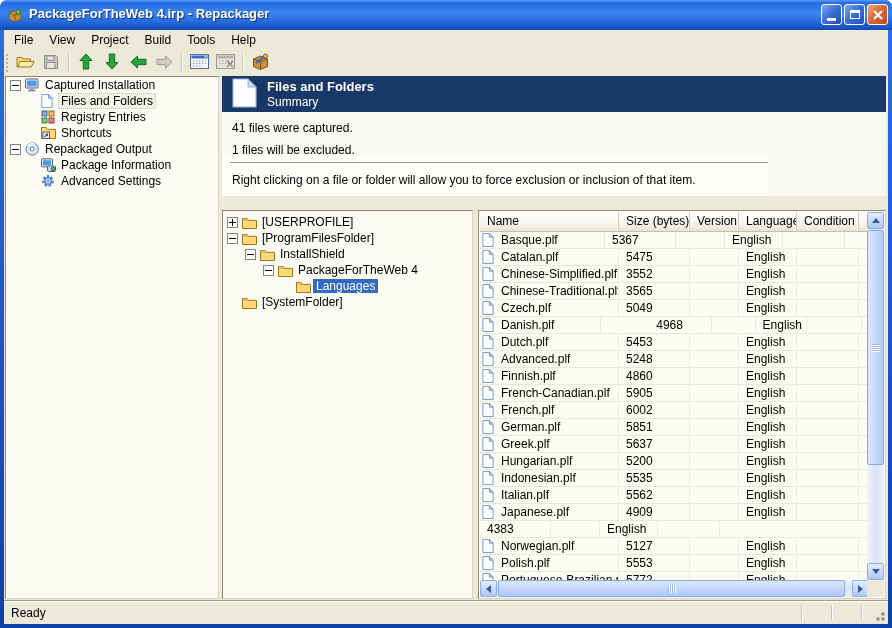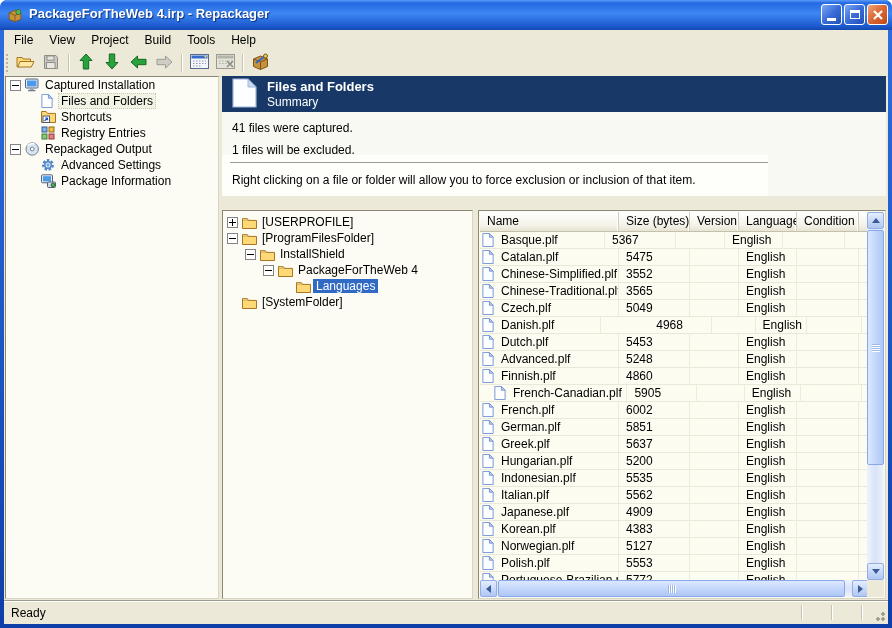--- a/index.html
+++ b/index.html
@@ -229,77 +229,77 @@
             <svg width="12" height="14" viewBox="0 0 12 15">
               <path d="M.5.5h7l4 4v10H.5z" fill="#FDFEFF" stroke="#7292D8"></path>
               <path d="M7.5.5l4 4h-4z" fill="#C2D3F2" stroke="#7292D8"></path>
             </svg>
           </span>
           <span class="tlabel navsel">Files and Folders</span>
         </div>
         <div class="trow" style="padding-left: 20px;">
           <span class="expspace"></span>
           <span class="ticon">
-            <svg width="15" height="14" viewBox="0 0 15 14">
-              <path d="M.5 1.5h4.6l1.3 1.9h8.1v9.1H.5z" fill="#FFD878" stroke="#A3761F"></path>
-              <rect x="2" y="6" width="6.5" height="6.5" fill="#fff" stroke="#4A5A7A"></rect>
-              <path d="M3.5 11l3-3m-2.3 0h2.3v2.3" stroke="#2255CC" fill="none" stroke-width="1.1"></path>
-            </svg>
-          </span>
-          <span class="tlabel">Shortcuts</span>
-        </div>
-        <div class="trow" style="padding-left: 20px;">
-          <span class="expspace"></span>
-          <span class="ticon">
             <svg width="14" height="14" viewBox="0 0 14 14">
               <rect x="1" y="1" width="5" height="5" fill="#7FB2E8" stroke="#3A5A8C"></rect>
               <rect x="8" y="1" width="5" height="5" fill="#F0C048" stroke="#8C6A1E"></rect>
               <rect x="1" y="8" width="5" height="5" fill="#88C878" stroke="#3F7A34"></rect>
               <rect x="8" y="8" width="5" height="5" fill="#E88080" stroke="#8C3A3A"></rect>
             </svg>
           </span>
           <span class="tlabel">Registry Entries</span>
         </div>
+        <div class="trow" style="padding-left: 20px;">
+          <span class="expspace"></span>
+          <span class="ticon">
+            <svg width="15" height="14" viewBox="0 0 15 14">
+              <path d="M.5 1.5h4.6l1.3 1.9h8.1v9.1H.5z" fill="#FFD878" stroke="#A3761F"></path>
+              <rect x="2" y="6" width="6.5" height="6.5" fill="#fff" stroke="#4A5A7A"></rect>
+              <path d="M3.5 11l3-3m-2.3 0h2.3v2.3" stroke="#2255CC" fill="none" stroke-width="1.1"></path>
+            </svg>
+          </span>
+          <span class="tlabel">Shortcuts</span>
+        </div>
         <div class="trow" style="padding-left: 4px;">
           <span class="expander">
             <svg width="7" height="7">
               <path d="M0 3.5h7" stroke="#000"></path>
             </svg>
           </span>
           <span class="ticon">
             <svg width="15" height="14" viewBox="0 0 15 14">
               <circle cx="7.2" cy="7" r="6.2" fill="#D9E4F0" stroke="#708090"></circle>
               <circle cx="7.2" cy="7" r="1.9" fill="#fff" stroke="#708090"></circle>
               <path d="M2.7 3.8a6 6 0 016.8-1.9" stroke="#fff" stroke-width="1.4" fill="none"></path>
             </svg>
           </span>
           <span class="tlabel">Repackaged Output</span>
-        </div>
-        <div class="trow" style="padding-left: 20px;">
-          <span class="expspace"></span>
-          <span class="ticon">
-            <svg width="14" height="14" viewBox="0 0 14 14">
-              <circle cx="7" cy="7" r="4.6" fill="none" stroke="#4C86C8" stroke-width="2.6" stroke-dasharray="2.4 1.6"></circle>
-              <circle cx="7" cy="7" r="3.2" fill="#E8F0FA" stroke="#4C86C8" stroke-width="1.4"></circle>
-              <circle cx="7" cy="7" r="1.1" fill="#fff" stroke="#4C86C8"></circle>
-            </svg>
-          </span>
-          <span class="tlabel">Advanced Settings</span>
         </div>
         <div class="trow" style="padding-left: 20px;">
           <span class="expspace"></span>
           <span class="ticon">
             <svg width="15" height="14" viewBox="0 0 15 14">
               <rect x=".5" y=".8" width="11" height="8" rx="1" fill="#E8EEF8" stroke="#55617A"></rect>
               <rect x="2" y="2.2" width="8" height="5.2" fill="#4D9BE8"></rect>
               <rect x="6.5" y="8" width="8" height="5.5" rx="1" fill="#C8D8F0" stroke="#55617A"></rect>
               <circle cx="12" cy="11" r="1.8" fill="#58B858" stroke="#2A6A2A"></circle>
             </svg>
           </span>
           <span class="tlabel">Package Information</span>
+        </div>
+        <div class="trow" style="padding-left: 20px;">
+          <span class="expspace"></span>
+          <span class="ticon">
+            <svg width="14" height="14" viewBox="0 0 14 14">
+              <circle cx="7" cy="7" r="4.6" fill="none" stroke="#4C86C8" stroke-width="2.6" stroke-dasharray="2.4 1.6"></circle>
+              <circle cx="7" cy="7" r="3.2" fill="#E8F0FA" stroke="#4C86C8" stroke-width="1.4"></circle>
+              <circle cx="7" cy="7" r="1.1" fill="#fff" stroke="#4C86C8"></circle>
+            </svg>
+          </span>
+          <span class="tlabel">Advanced Settings</span>
         </div>
       </div>
 
     <div id="banner" style="background: rgb(24, 57, 104);">
       <span id="bannericon">
         <svg width="25" height="30" viewBox="0 0 25 30">
             <path d="M1 1h15l8 8v20H1z" fill="#FDFEFF" stroke="#9FB6DC" stroke-width="1.2"></path>
             <path d="M16 1l8 8h-8z" fill="#C8D8F0" stroke="#9FB6DC"></path>
           </svg>
       </span>
@@ -544,21 +544,21 @@
               </span>
               <span>Finnish.plf</span>
             </div>
             <div class="fcell" style="width: 71px;">4860</div>
             <div class="fcell" style="width: 49px;"></div>
             <div class="fcell" style="width: 58px;">English</div>
             <div class="fcell" style="width: 62px;"></div>
             <div class="fcell" style="flex: 1 1 0%; border-right: none;"></div>
           </div>
           <div class="frow">
-            <div class="fcell namec" style="width: 139px; margin-left: 12px;">
+            <div class="fcell namec" style="width: 139px;">
               <span style="display: inline-flex; margin-right: 3px;">
                 <svg width="12" height="14" viewBox="0 0 12 15">
                   <path d="M.5.5h7l4 4v10H.5z" fill="#FDFEFF" stroke="#7292D8"></path>
                   <path d="M7.5.5l4 4h-4z" fill="#C2D3F2" stroke="#7292D8"></path>
                 </svg>
               </span>
               <span>French-Canadian.plf</span>
             </div>
             <div class="fcell" style="width: 71px;">5905</div>
             <div class="fcell" style="width: 49px;"></div>
@@ -672,29 +672,20 @@
               </span>
               <span>Japanese.plf</span>
             </div>
             <div class="fcell" style="width: 71px;">4909</div>
             <div class="fcell" style="width: 49px;"></div>
             <div class="fcell" style="width: 58px;">English</div>
             <div class="fcell" style="width: 62px;"></div>
             <div class="fcell" style="flex: 1 1 0%; border-right: none;"></div>
           </div>
           <div class="frow">
-            <div class="fcell namec" style="width: 139px;">
-              <span style="display: inline-flex; margin-right: 3px;">
-                <svg width="12" height="14" viewBox="0 0 12 15">
-                  <path d="M.5.5h7l4 4v10H.5z" fill="#FDFEFF" stroke="#7292D8"></path>
-                  <path d="M7.5.5l4 4h-4z" fill="#C2D3F2" stroke="#7292D8"></path>
-                </svg>
-              </span>
-              <span>Korean.plf</span>
-            </div>
             <div class="fcell" style="width: 71px;">4383</div>
             <div class="fcell" style="width: 49px;"></div>
             <div class="fcell" style="width: 58px;">English</div>
             <div class="fcell" style="width: 62px;"></div>
             <div class="fcell" style="flex: 1 1 0%; border-right: none;"></div>
           </div>
           <div class="frow">
             <div class="fcell namec" style="width: 139px;">
               <span style="display: inline-flex; margin-right: 3px;">
                 <svg width="12" height="14" viewBox="0 0 12 15">

